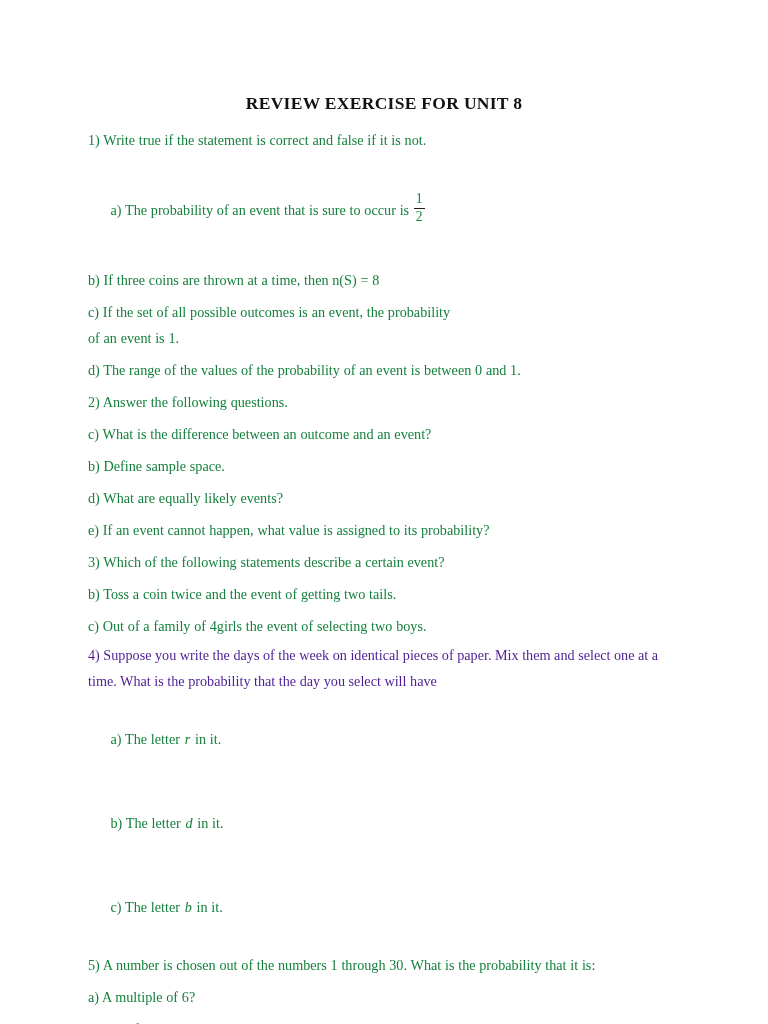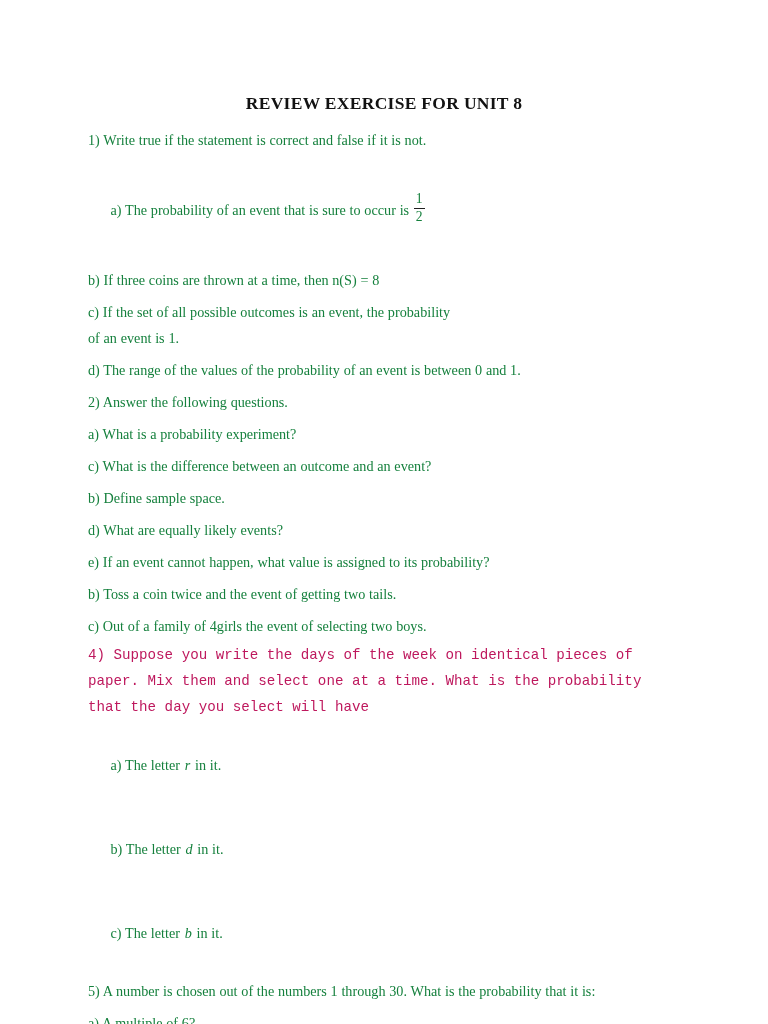--- a/index.html
+++ b/index.html
@@ -58,22 +58,21 @@
   .line.has-frac {
     line-height: 34px;
     margin-top: 5px;
   }
 
   
   .para {
     font-size: 14.2px;
     line-height: 26px;
     margin: 0;
-    color: #be185d;
-    font-family: Liberation Mono, monospace;
+    color: #4c1d95;
   }
   .para.gap-sm { margin-top: 3px; }
 
   .var {
     font-style: italic;
     padding: 0 1px;
   }
 
   
   .frac {
@@ -109,26 +108,26 @@
     </p>
 
     <p class="line gap-sm">b) If three coins are thrown at a time, then n(S) = 8</p>
 
     <p class="line gap-sm">c) If the set of all possible outcomes is an event, the probability
 of an event is 1.</p>
 
     <p class="line gap-sm">d) The range of the values of the probability of an event is between 0 and 1.</p>
 
     <p class="line gap-sm">2) Answer the following questions.</p>
-    <p class="line gap-sm">a) What is a probability experiment?</p>
     <p class="line gap-sm">c) What is the difference between an outcome and an event?</p>
     <p class="line gap-sm">b) Define sample space.</p>
     <p class="line gap-sm">d) What are equally likely events?</p>
     <p class="line gap-sm">e) If an event cannot happen, what value is assigned to its probability?</p>
 
+    <p class="line gap-sm">3) Which of the following statements describe a certain event?</p>
     <p class="line gap-sm">b) Toss a coin twice and the event of getting two tails.</p>
     <p class="line gap-sm">c) Out of a family of 4girls the event of selecting two boys.</p>
 
     <p class="para gap-sm">4) Suppose you write the days of the week on identical pieces of paper. Mix them and select one at a time. What is the probability that the day you select will have</p>
 
     <p class="line gap-sm">
       <span>a) The letter </span><span class="var">r</span><span> in it.</span>
     </p>
     <p class="line gap-sm">
       <span>b) The letter </span><span class="var">d</span><span> in it.</span>

